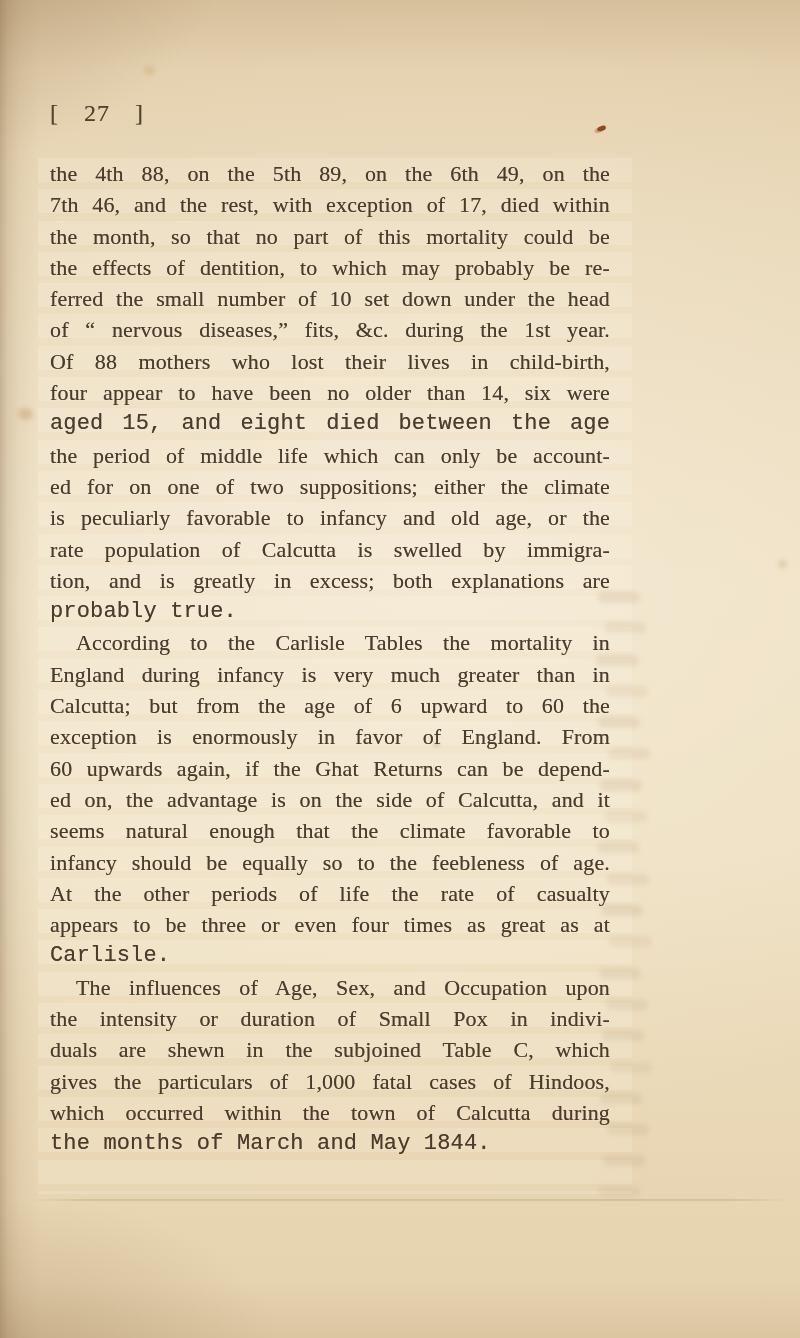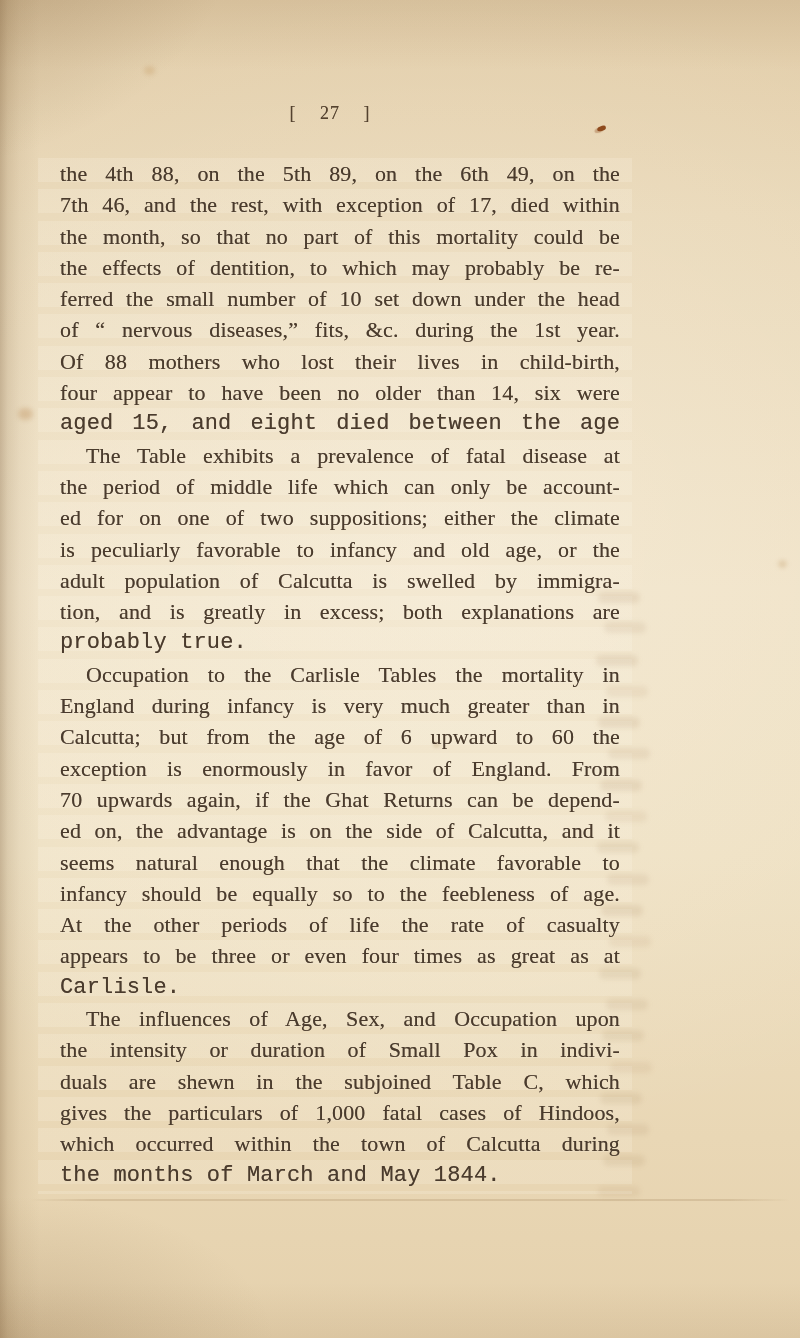--- a/index.html
+++ b/index.html
@@ -38,31 +38,30 @@
     width: 594px; height: 1036px;
     background: repeating-linear-gradient(180deg,
       rgba(255,250,238,0.18) 0px, rgba(255,250,238,0.18) 24px,
       rgba(255,250,238,0) 24px, rgba(255,250,238,0) 31.3px);
     pointer-events: none;
   }
   .page-number {
     position: absolute;
     left: 50px; top: 98px;
     width: 560px;
-    text-align: center;
-    font-size: 18px;
+    font-size: 24px;
     line-height: 30px;
     color: #54422f;
     word-spacing: 18px;
     letter-spacing: 1px;
     text-shadow: 0 0 0.5px rgba(84,66,47,0.55);
   }
   .text-block {
     position: absolute;
-    left: 60px; top: 158px;
+    left: 50px; top: 158px;
     width: 560px;
   }
   .line {
     height: 31.3px;
     line-height: 31.3px;
     font-size: 22px;
     letter-spacing: 0.15px;
     color: var(--ink, #4a3b2d);
     text-align: justify;
     text-align-last: justify;
@@ -152,32 +151,31 @@
   <div class="text-block" id="text-block">
       <div class="line"><span>the 4th 88, on the 5th 89, on the 6th 49, on the</span></div>
       <div class="line"><span>7th 46, and the rest, with exception of 17, died within</span></div>
       <div class="line"><span>the month, so that no part of this mortality could be</span></div>
       <div class="line"><span>the effects of dentition, to which may probably be re-</span></div>
       <div class="line"><span>ferred the small number of 10 set down under the head</span></div>
       <div class="line"><span>of “ nervous diseases,” fits, &amp;c. during the 1st year.</span></div>
       <div class="line"><span>Of 88 mothers who lost their lives in child-birth,</span></div>
       <div class="line"><span>four appear to have been no older than 14, six were</span></div>
       <div class="line last"><span>aged 15, and eight died between the age of 15 and 20.</span></div>
-      <div class="line indent"><span>The Table exhibits a prevalence of fatal disease at</span></div>
       <div class="line"><span>the period of middle life which can only be account-</span></div>
       <div class="line"><span>ed for on one of two suppositions; either the climate</span></div>
       <div class="line"><span>is peculiarly favorable to infancy and old age, or the</span></div>
-      <div class="line"><span>adult population of Calcutta is swelled by immigra-</span></div>
+      <div class="line"><span>rate population of Calcutta is swelled by immigra-</span></div>
       <div class="line"><span>tion, and is greatly in excess; both explanations are</span></div>
       <div class="line last"><span>probably true.</span></div>
-      <div class="line indent"><span>Occupation to the Carlisle Tables the mortality in</span></div>
+      <div class="line indent"><span>According to the Carlisle Tables the mortality in</span></div>
       <div class="line"><span>England during infancy is very much greater than in</span></div>
       <div class="line"><span>Calcutta; but from the age of 6 upward to 60 the</span></div>
       <div class="line"><span>exception is enormously in favor of England. From</span></div>
-      <div class="line"><span>70 upwards again, if the Ghat Returns can be depend-</span></div>
+      <div class="line"><span>60 upwards again, if the Ghat Returns can be depend-</span></div>
       <div class="line"><span>ed on, the advantage is on the side of Calcutta, and it</span></div>
       <div class="line"><span>seems natural enough that the climate favorable to</span></div>
       <div class="line"><span>infancy should be equally so to the feebleness of age.</span></div>
       <div class="line"><span>At the other periods of life the rate of casualty</span></div>
       <div class="line"><span>appears to be three or even four times as great as at</span></div>
       <div class="line last"><span>Carlisle.</span></div>
       <div class="line indent"><span class="italic">The influences of Age, Sex, and Occupation</span><span> upon</span></div>
       <div class="line"><span>the intensity or duration of Small Pox in indivi-</span></div>
       <div class="line"><span>duals are shewn in the subjoined Table C, which</span></div>
       <div class="line"><span>gives the particulars of 1,000 fatal cases of Hindoos,</span></div>

